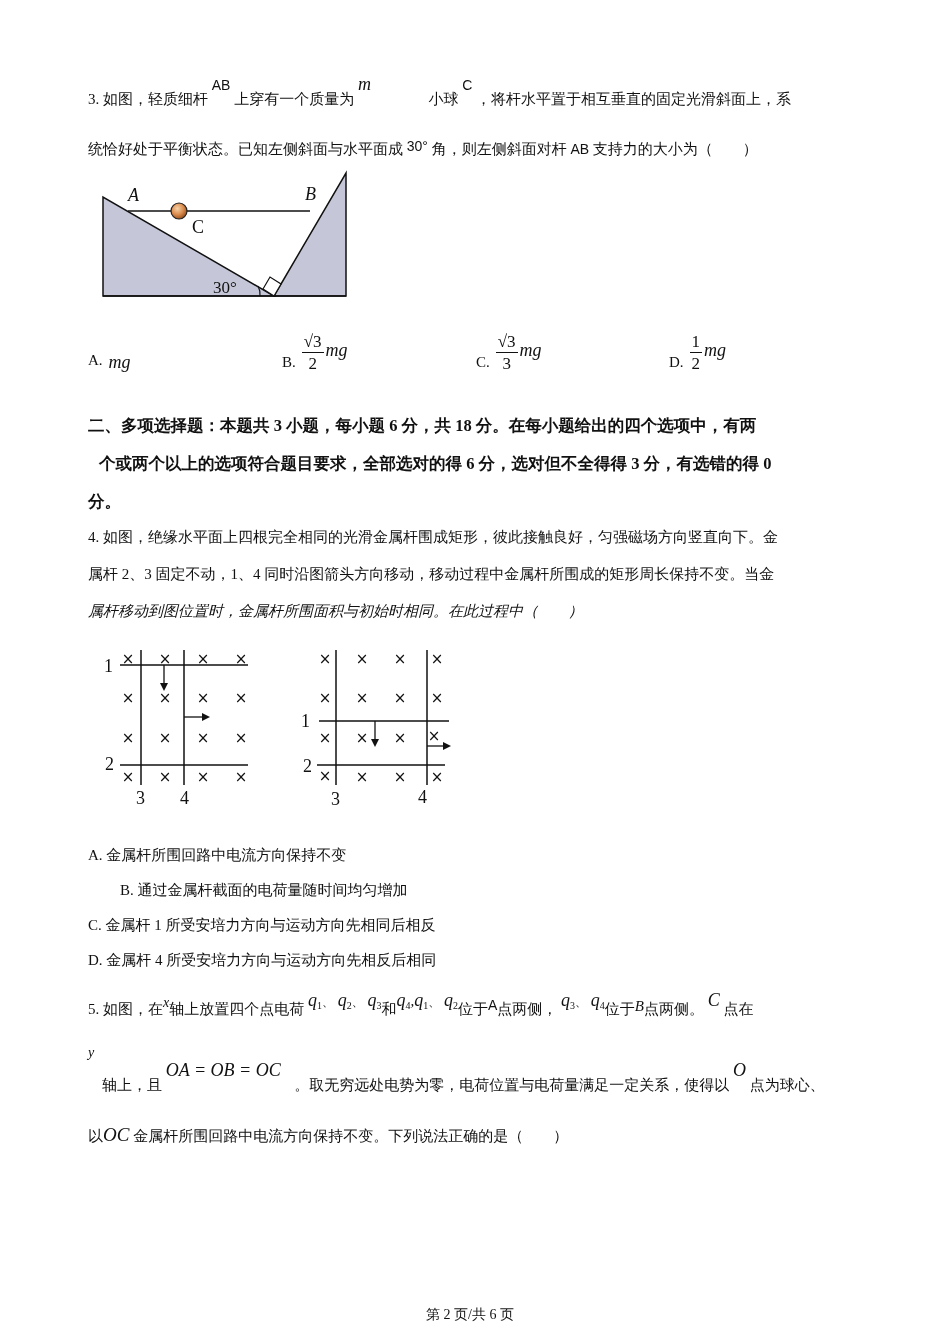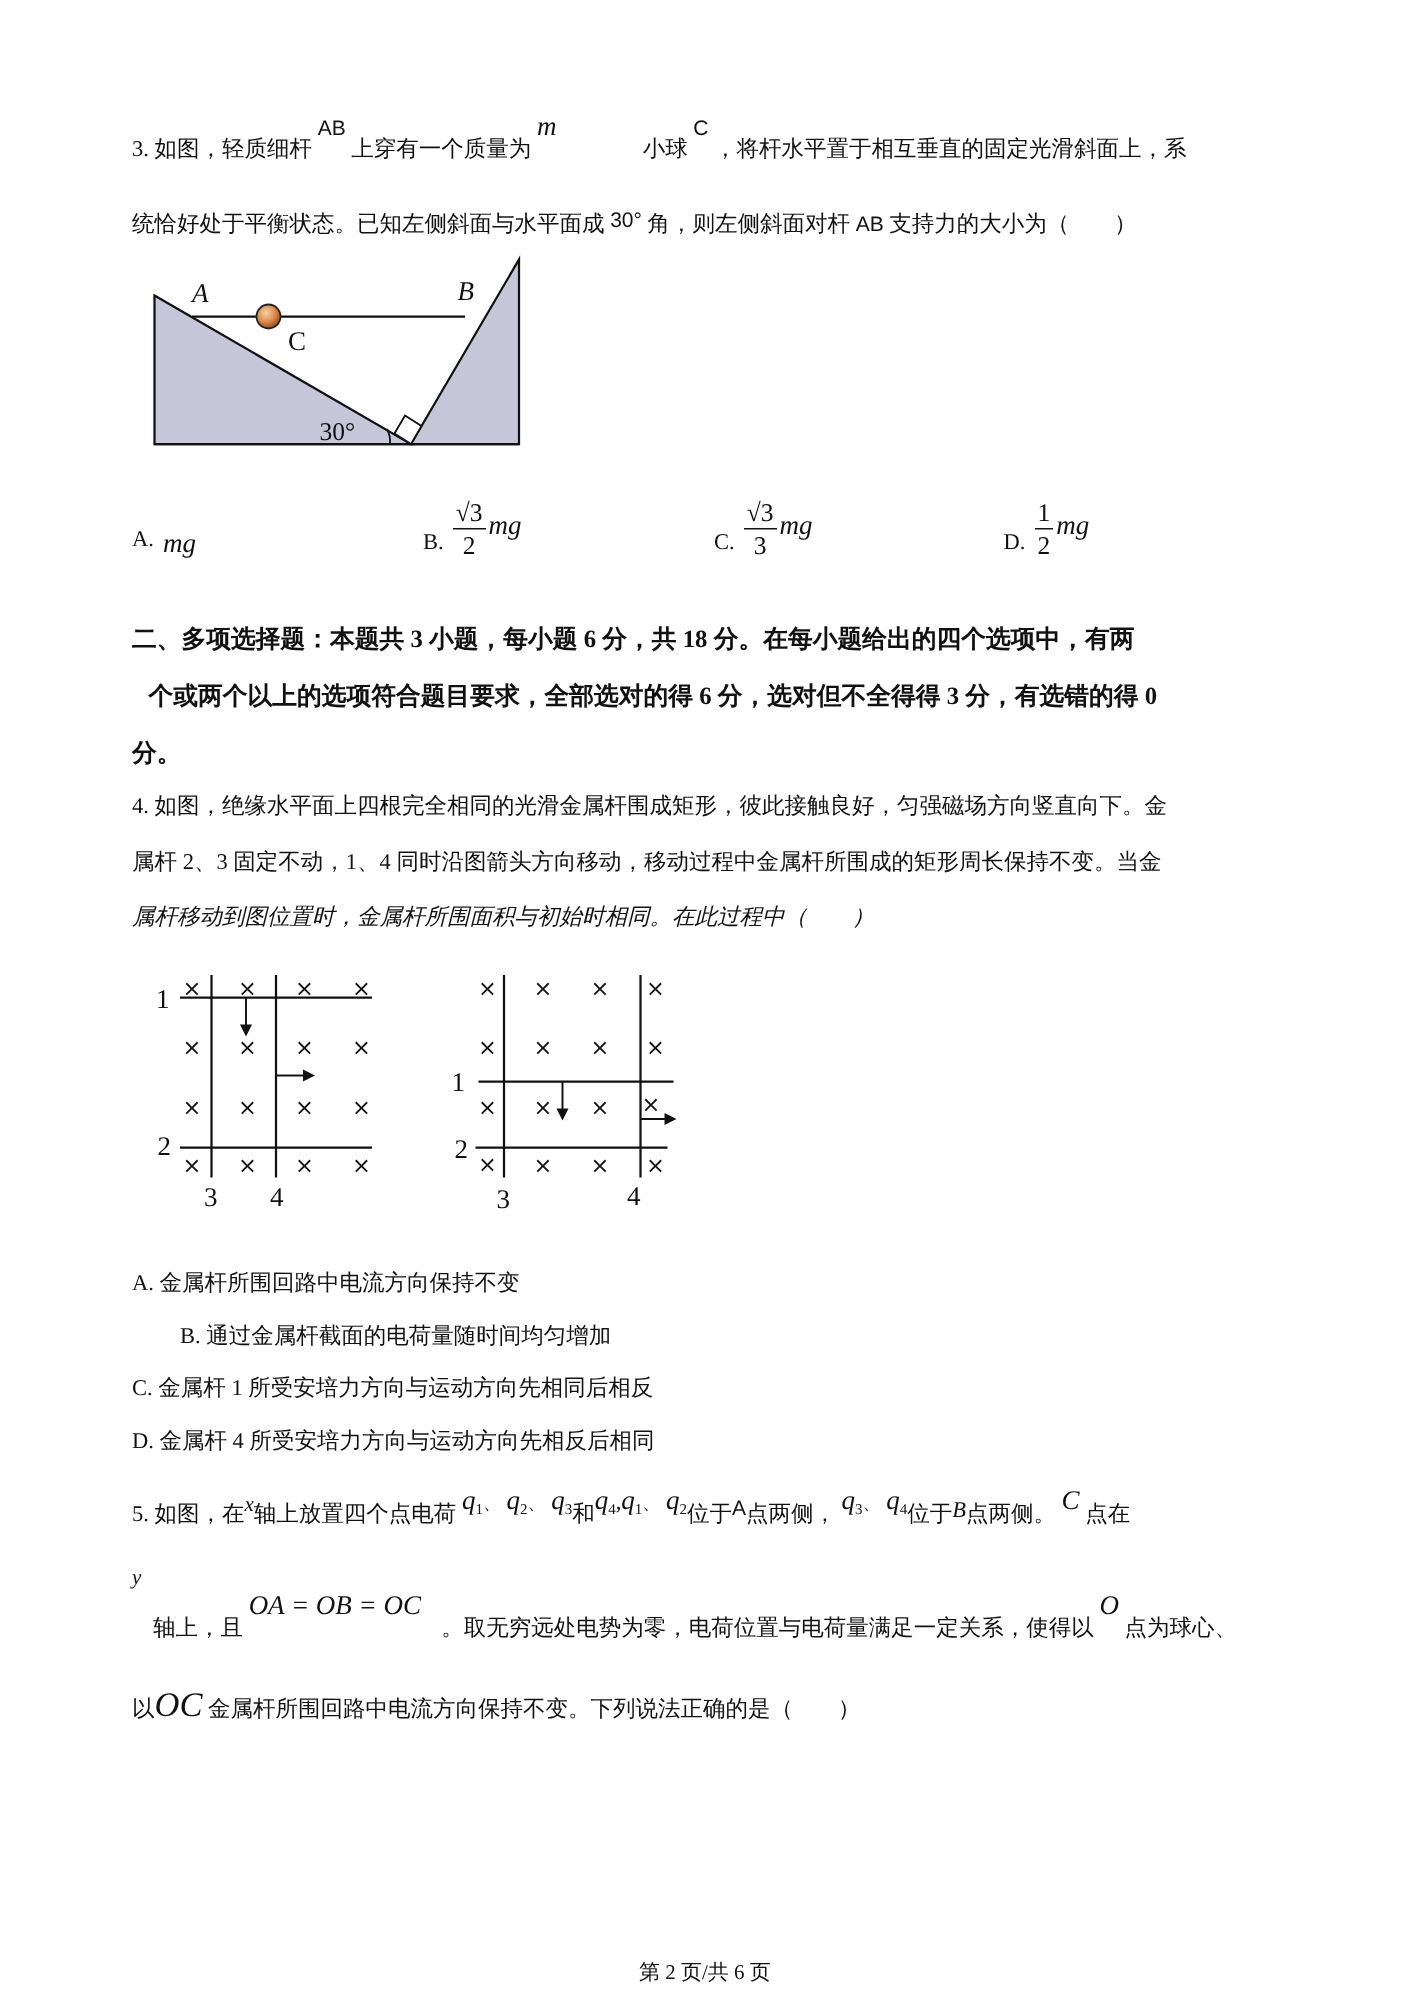--- a/index.html
+++ b/index.html
@@ -201,17 +201,17 @@
 <div class="abs txt" style="left:102px;top:1074px;">
   <span>轴上，且</span>
   <span class="math" style="position:relative;top:-14px;">OA = OB = OC</span>
   <span style="display:inline-block;width:6px;"></span>
   <span>。取无穷远处电势为零，电荷位置与电荷量满足一定关系，使得以</span>
   <span class="math" style="position:relative;top:-14px;">O</span>
   <span>点为球心、</span>
 </div>
 
 <div class="abs txt" style="left:88px;top:1124px;">
-  <span>以</span><span class="math" style="font-size:23px;">OC</span>
+  <span>以</span><span class="math" style="font-size:19px;">OC</span>
   <span>金属杆所围回路中电流方向保持不变。下列说法正确的是（　　）</span>
 </div>
 
 <div class="abs footer" style="left:426px;top:1306px;">第 2 页/共 6 页</div>
 
 </body></html>

